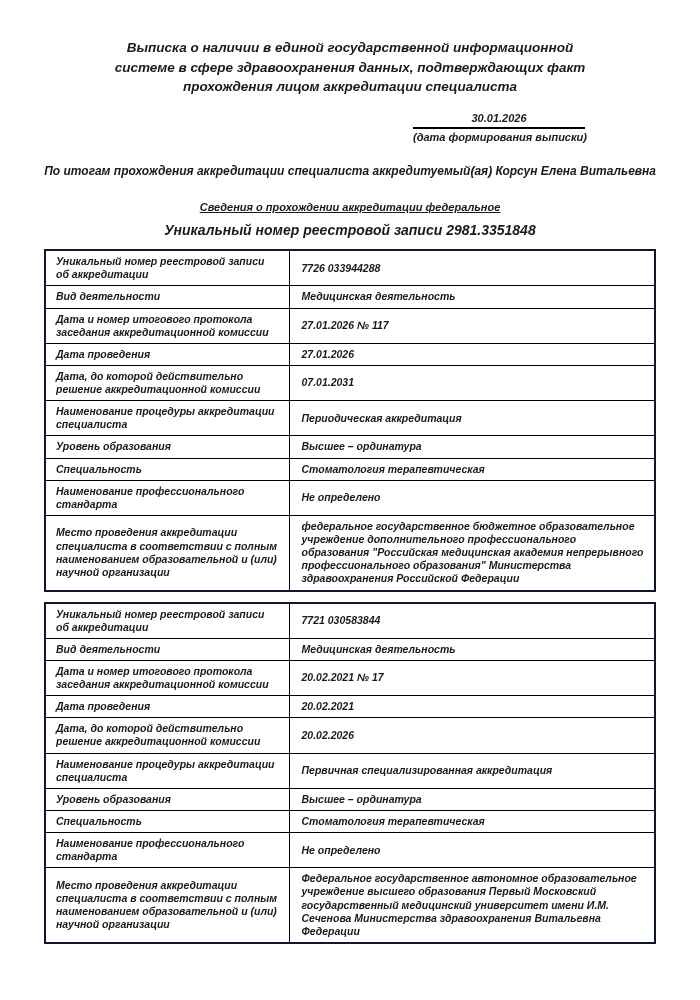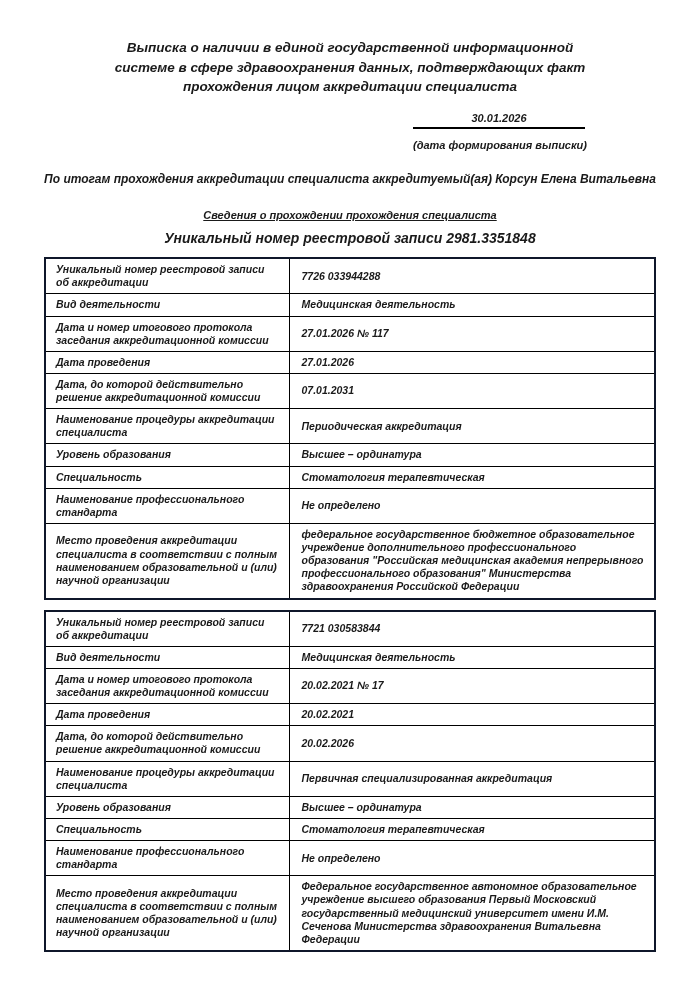--- a/index.html
+++ b/index.html
@@ -30,26 +30,26 @@
     font-size: 11px;
     line-height: 1.25;
   }
   .date-value {
     display: block;
     border-bottom: 2px solid #000;
     padding: 0 4px 2px 4px;
   }
   .date-caption {
     display: block;
-    padding-top: 10px;
+    padding-top: 2px;
     white-space: nowrap;
   }
   .statement {
     margin-top: 19px;
-    text-align: center;
+    text-align: right;
     font-size: 12px;
     line-height: 1.33;
   }
   .section-heading {
     margin-top: 21px;
     text-align: center;
     font-size: 11px;
     text-decoration: underline;
   }
   .registry-heading {
@@ -90,21 +90,21 @@
 
   <div class="date-block">
     <span class="date-value">30.01.2026</span>
     <span class="date-caption">(дата формирования выписки)</span>
   </div>
 
   <div class="statement">
     <div>По итогам прохождения аккредитации специалиста аккредитуемый(ая) Корсун Елена Витальевна</div>
   </div>
 
-  <div class="section-heading">Сведения о прохождении прохождения специалиста</div>
+  <div class="section-heading">Сведения о прохождении аккредитации федеральное</div>
 
   <div class="registry-heading">Уникальный номер реестровой записи 2981.3351848</div>
 
   <table class="acc-table">
     <tbody>
       <tr>
         <td class="label">Уникальный номер реестровой записи об аккредитации</td>
         <td class="value">7726 033944288</td>
       </tr>
       <tr>

